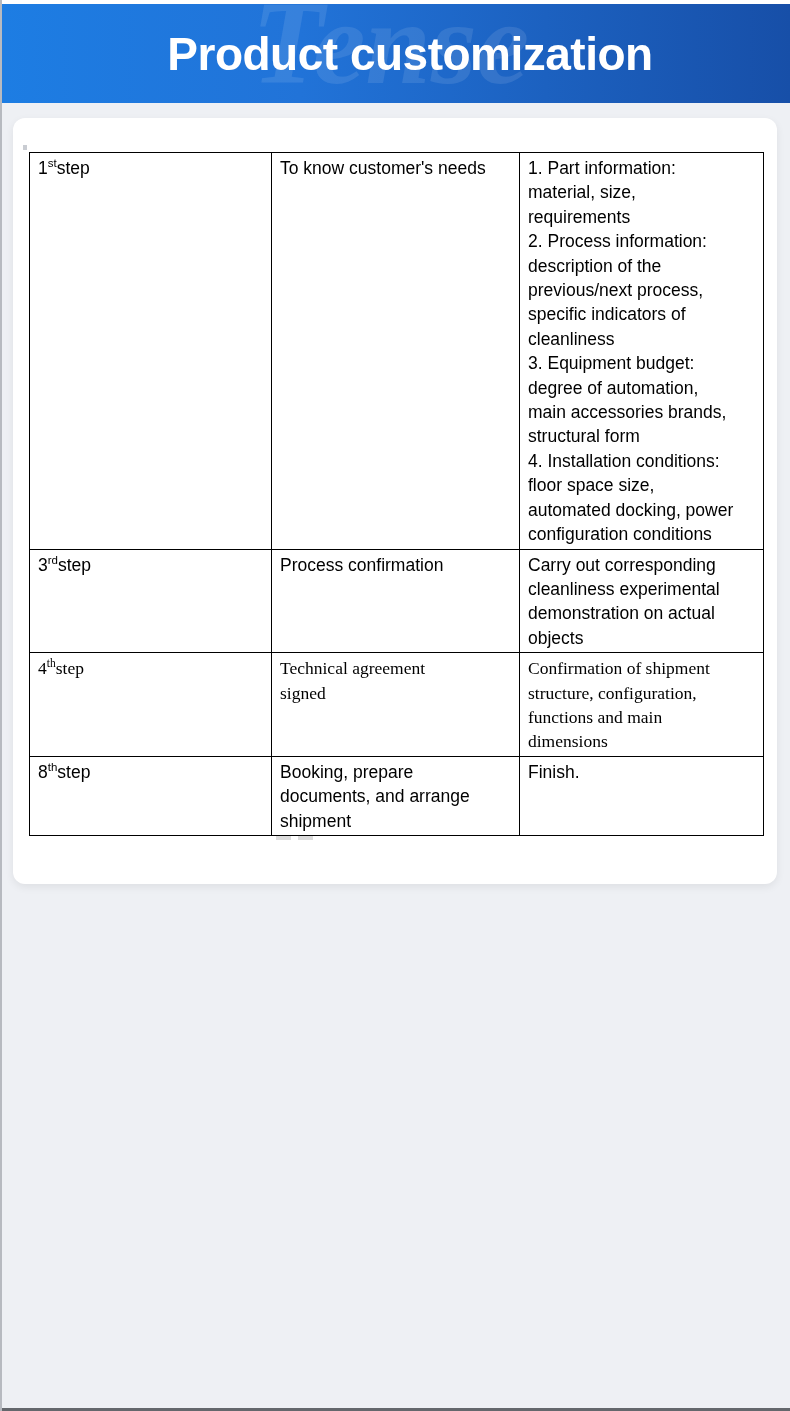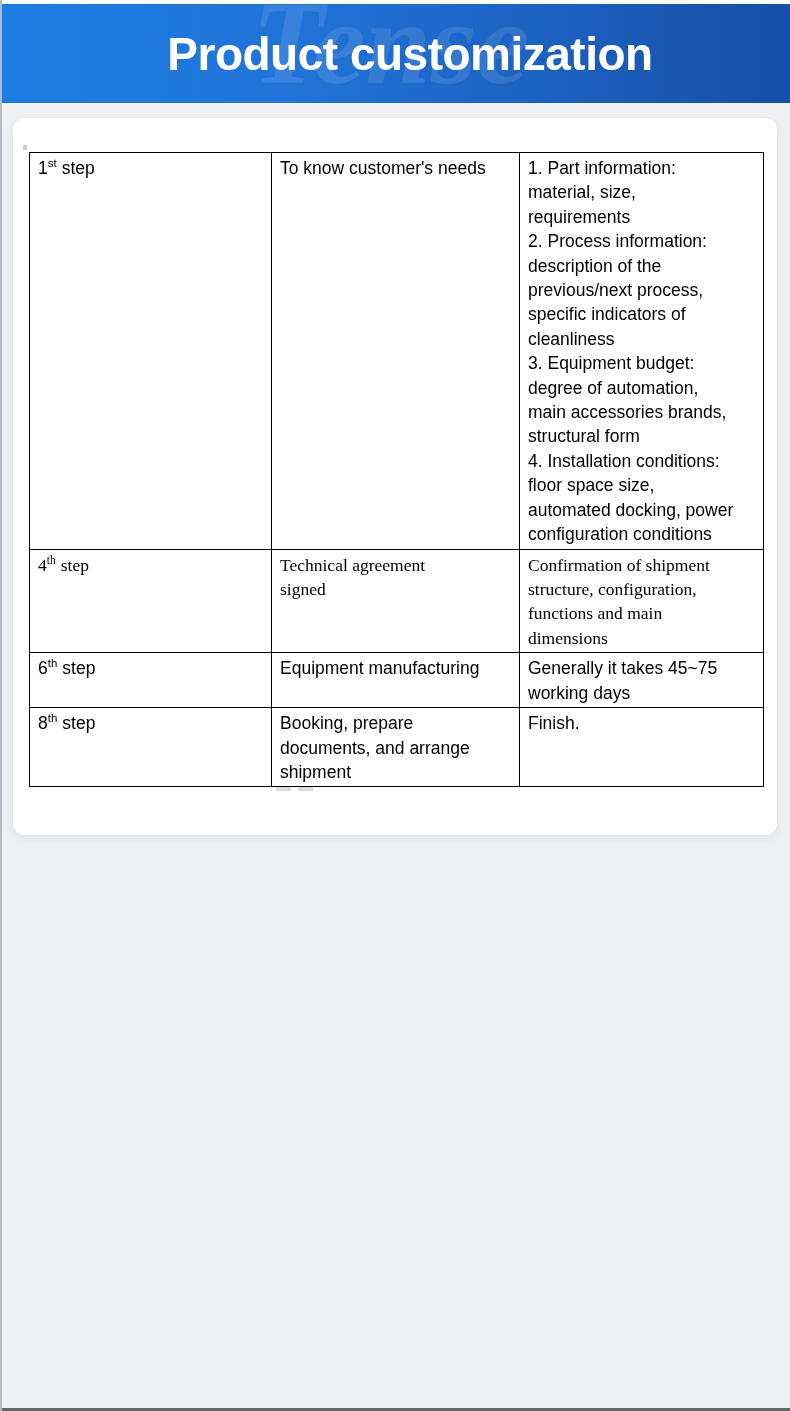--- a/index.html
+++ b/index.html
@@ -81,21 +81,21 @@
   tr.r4 { height: 97px; font-family: Liberation Serif, serif; }
   tr.r5 { height: 55px; }
   tr.r6 { height: 55px; }
   tr.r7 { height: 56px; }
   tr.r8 { height: 76px; }
   td.c-action, td.c-details { white-space: pre-line; }
   td.c-step sup {
     font-size: 11.5px;
     line-height: 0;
   }
-  td.c-step .w { margin-left: 5px; }
+  td.c-step .w { }
   .artifact {
     position: absolute;
     background: #dcdcdc;
   }
   .artifact.a1 { left: 263px; width: 15px; height: 4px; bottom: 44px; }
   .artifact.a2 { left: 285px; width: 15px; height: 4px; bottom: 44px; }
   .artifact.a3 { left: 10px; top: 27px; width: 4px; height: 5px; background: #c9ccd2; }
   .bottom-bar {
     position: absolute;
     left: 0;
@@ -138,34 +138,36 @@
 cleanliness
 3. Equipment budget:
 degree of automation,
 main accessories brands,
 structural form
 4. Installation conditions:
 floor space size,
 automated docking, power
 configuration conditions</td>
       </tr>
+      <tr class="r3">
+        <td class="c-step"><span>3</span><sup>rd</sup><span class="w">step</span></td>
+        <td class="c-action">Process confirmation</td>
+        <td class="c-details">Carry out corresponding
+cleanliness experimental
+demonstration on actual
+objects</td>
+      </tr>
       <tr class="r4">
         <td class="c-step"><span>4</span><sup>th</sup><span class="w">step</span></td>
         <td class="c-action">Technical agreement
 signed</td>
         <td class="c-details">Confirmation of shipment
 structure, configuration,
 functions and main
 dimensions</td>
-      </tr>
-      <tr class="r6">
-        <td class="c-step"><span>6</span><sup>th</sup><span class="w">step</span></td>
-        <td class="c-action">Equipment manufacturing</td>
-        <td class="c-details">Generally it takes 45~75
-working days</td>
       </tr>
       <tr class="r8">
         <td class="c-step"><span>8</span><sup>th</sup><span class="w">step</span></td>
         <td class="c-action">Booking, prepare
 documents, and arrange
 shipment</td>
         <td class="c-details">Finish.</td>
       </tr>
     </tbody>
   </table>

